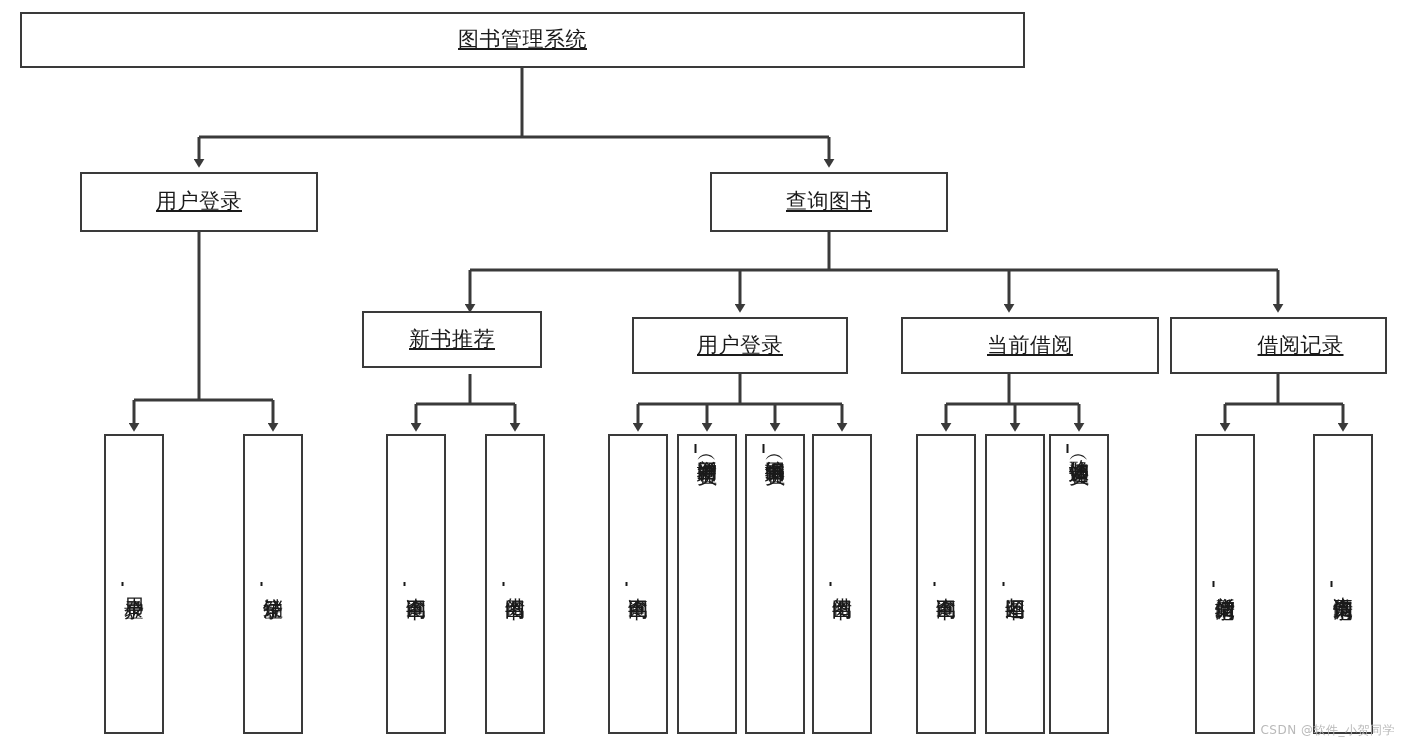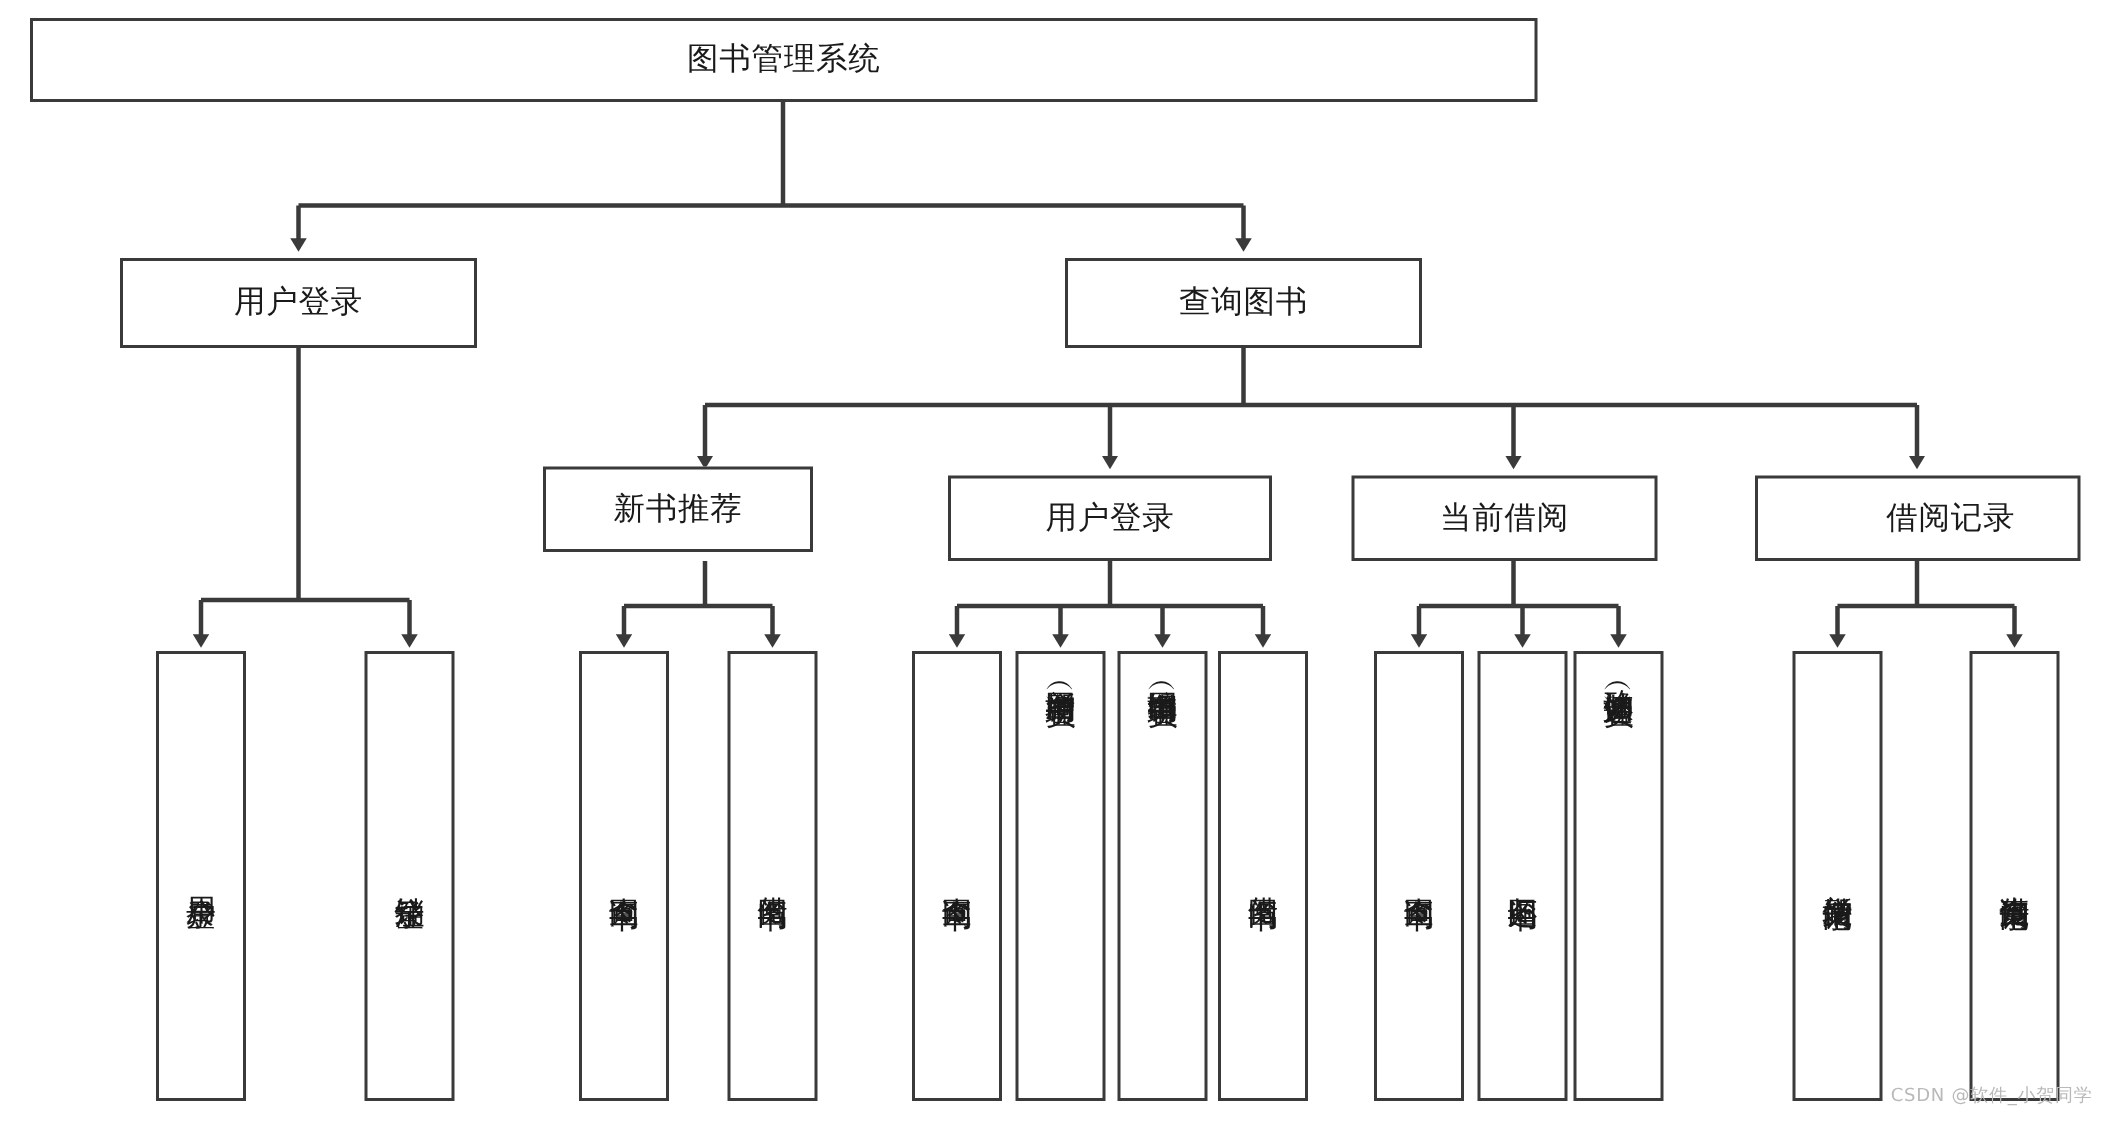--- a/index.html
+++ b/index.html
@@ -25,20 +25,21 @@
   .node {
     position: absolute;
     box-sizing: border-box;
     background: #ffffff;
     border: 2px solid #3a3a3a;
     display: flex;
     align-items: center;
     justify-content: center;
     color: #1a1a1a;
     z-index: 2;
+    text-decoration: underline;
   }
   .node-label {
     display: block;
     text-align: center;
     line-height: 1.12;
     letter-spacing: 0.5px;
     white-space: pre;
   }
   .node.horiz .node-label {
     font-size: 21px;
@@ -134,21 +135,21 @@
   <div class="node horiz" style="left:710px; top:172px; width:238px; height:60px;">
     <span class="node-label">查询图书</span>
   </div>
 
   <div class="node horiz" style="left:362px; top:311px; width:180px; height:57px;">
     <span class="node-label">新书推荐</span>
   </div>
   <div class="node horiz" style="left:632px; top:317px; width:216px; height:57px;">
     <span class="node-label">用户登录</span>
   </div>
-  <div class="node horiz" style="left:901px; top:317px; width:204px; height:57px;">
+  <div class="node horiz" style="left:901px; top:317px; width:258px; height:57px;">
     <span class="node-label">当前借阅</span>
   </div>
   <div class="node horiz" style="left:1170px; top:317px; width:217px; height:57px;padding-left:44px;">
     <span class="node-label">借阅记录</span>
   </div>
 
   <div class="node vert centered" style="left:104px; top:434px; width:60px; height:300px;">
     <span class="node-label">用户登录</span>
   </div>
   <div class="node vert centered" style="left:243px; top:434px; width:60px; height:300px;">

